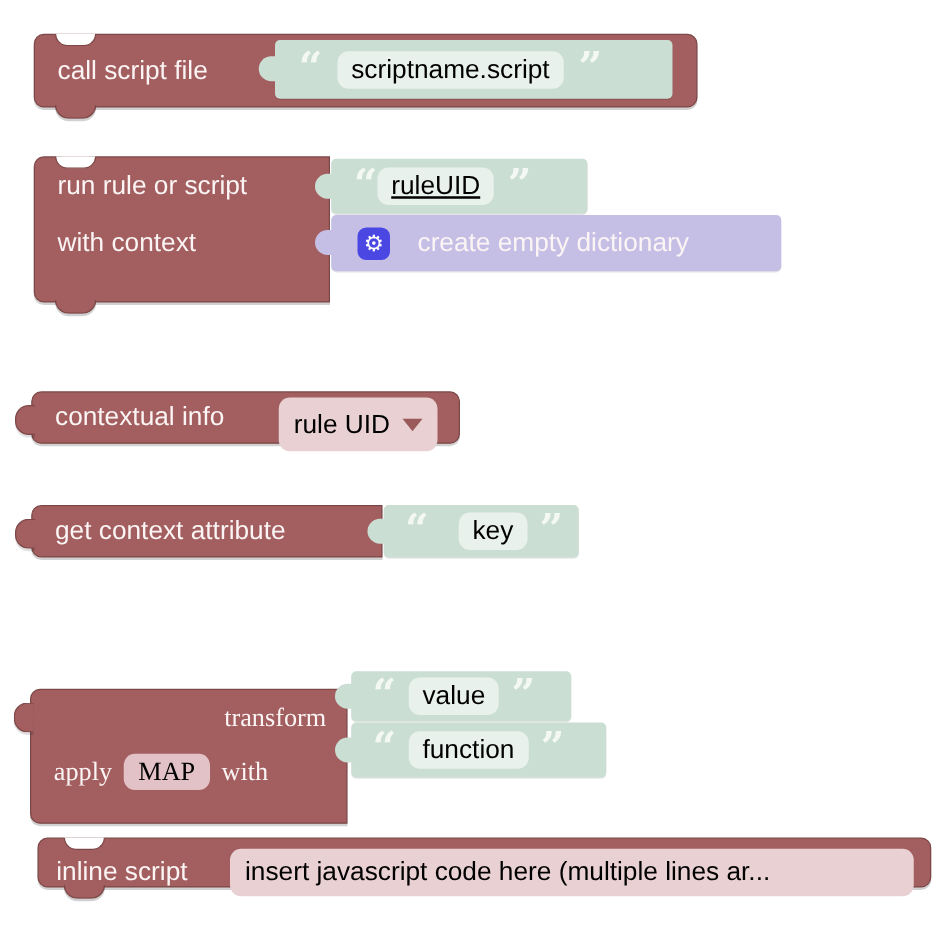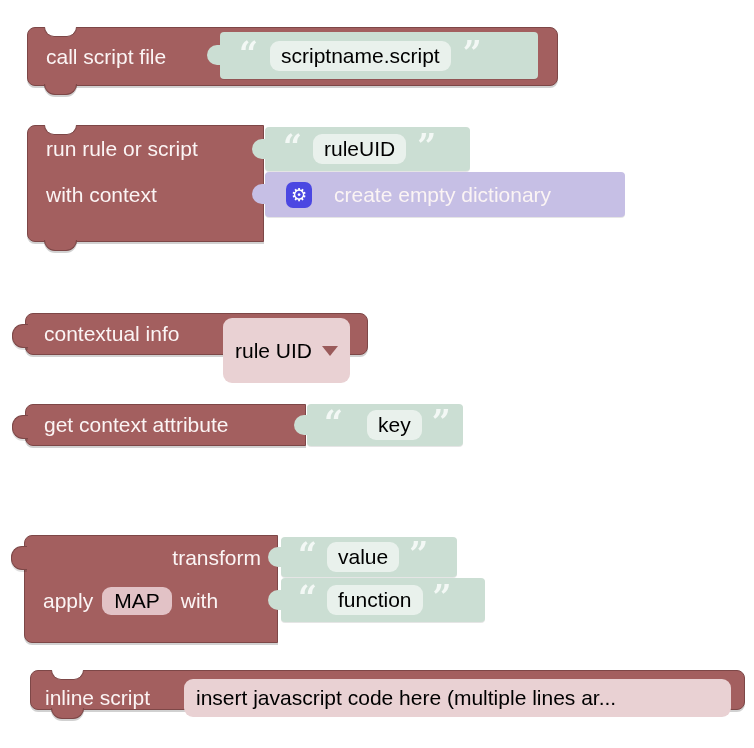--- a/index.html
+++ b/index.html
@@ -91,52 +91,52 @@
 
   <div class="block red" style="left:27px;top:125px;width:237px;height:117px;border-top-right-radius:0;border-bottom-right-radius:0;">
     <div class="notch-top" style="left:16px;"></div>
     <div class="tab-bottom" style="left:16px;"></div>
     <div class="blabel" style="left:18px;top:0;height:46px;">run rule or script</div>
     <div class="blabel" style="left:18px;top:46px;height:46px;">with context</div>
   </div>
   <div class="block green" style="left:265px;top:127px;width:205px;height:44px;">
     <div class="green-tab" style="top:12px;"></div>
     <span class="q" style="margin-left:18px;">“</span>
-    <span class="pill" style="margin-left:11px;">ruleUID</span>
+    <span class="pill" style="text-decoration:underline;">ruleUID</span>
     <span class="q" style="margin-left:11px;">”</span>
   </div>
   <div class="block purple" style="left:265px;top:172px;width:360px;height:45px;">
     <div class="purple-tab" style="top:12px;"></div>
     <div class="gear-chip" style="margin-left:21px;">
       <span>⚙</span>
     </div>
     <span class="ptext" style="margin-left:22px;">create empty dictionary</span>
   </div>
 
   <div class="block red" style="left:25px;top:313px;width:343px;height:42px;">
     <div class="out-tab" style="top:10px;"></div>
     <div class="blabel" style="left:18px;top:0;height:40px;">contextual info</div>
-    <div class="pink" style="position:absolute;left:197px;top:4px;height:33px;padding:16px 12px;">
+    <div class="pink" style="position:absolute;left:197px;top:4px;height:33px;padding:5px 12px;">
       <span>rule UID</span>
       <span class="tri" style="margin-left:10px;"></span>
     </div>
   </div>
 
   <div class="block red" style="left:25px;top:404px;width:281px;height:42px;border-top-right-radius:0;border-bottom-right-radius:0;">
     <div class="out-tab" style="top:10px;"></div>
     <div class="blabel" style="left:18px;top:0;height:40px;">get context attribute</div>
   </div>
   <div class="block green" style="left:307px;top:404px;width:156px;height:42px;">
     <div class="green-tab" style="top:11px;"></div>
     <span class="q" style="margin-left:17px;">“</span>
     <span class="pill" style="margin-left:24px;">key</span>
     <span class="q" style="margin-left:10px;">”</span>
   </div>
 
-  <div class="block red" style="left:24px;top:535px;width:254px;height:108px;border-top-right-radius:0;border-bottom-right-radius:0;">
+  <div class="block red" style="left:24px;top:551px;width:254px;height:108px;border-top-right-radius:0;border-bottom-right-radius:0;font-family:Liberation Serif, serif;">
     <div class="out-tab" style="top:10px;"></div>
     <div class="blabel" style="right:16px;top:0;height:44px;">transform</div>
     <div class="blabel" style="left:18px;top:44px;height:42px;">
       <span>apply</span>
       <span class="pink" style="margin-left:9px;padding:2px 12px;background:#E2C2C6;">MAP</span>
       <span style="margin-left:9px;">with</span>
     </div>
   </div>
   <div class="block green" style="left:281px;top:537px;width:176px;height:40px;">
     <div class="green-tab" style="top:10px;"></div>

